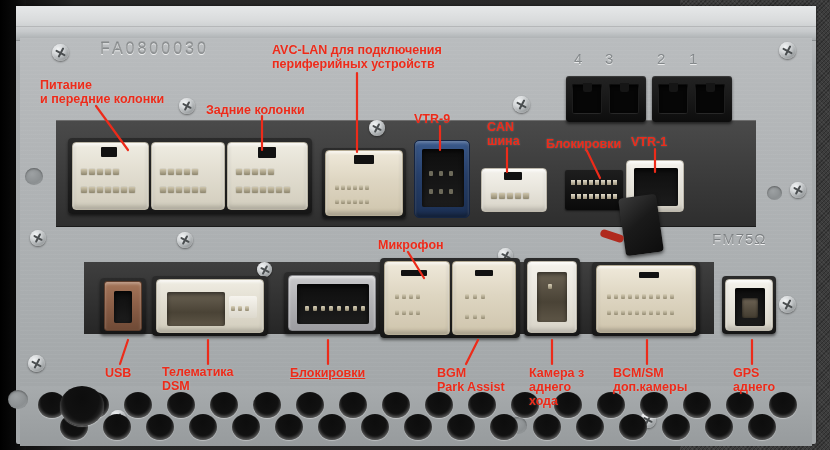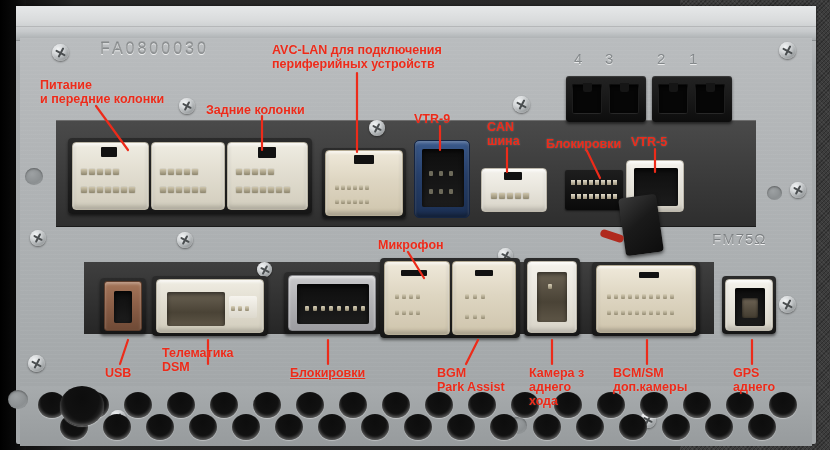--- a/index.html
+++ b/index.html
@@ -477,24 +477,24 @@
   <div id="labels">
       <div class="lbl" style="left: 40px; top: 78px;">Питание
 и передние колонки</div>
       <div class="lbl" style="left: 206px; top: 103px;">Задние колонки</div>
       <div class="lbl" style="left: 272px; top: 43px;">AVC-LAN для подключения
 периферийных устройств</div>
       <div class="lbl" style="left: 414px; top: 112px;">VTR-9</div>
       <div class="lbl" style="left: 487px; top: 120px;">CAN
 шина</div>
       <div class="lbl" style="left: 546px; top: 137px;">Блокировки</div>
-      <div class="lbl" style="left: 631px; top: 135px;">VTR-5</div>
+      <div class="lbl" style="left: 631px; top: 135px;">VTR-1</div>
       <div class="lbl" style="left: 378px; top: 238px;">Микрофон</div>
       <div class="lbl" style="left: 105px; top: 366px;">USB</div>
-      <div class="lbl" style="left: 162px; top: 346px;">Телематика
+      <div class="lbl" style="left: 162px; top: 365px;">Телематика
 DSM</div>
       <div class="lbl" style="left: 290px; top: 366px; text-decoration: underline;">Блокировки</div>
       <div class="lbl" style="left: 437px; top: 366px;">BGM
 Park Assist</div>
       <div class="lbl" style="left: 529px; top: 366px;">Камера з
 аднего
 хода</div>
       <div class="lbl" style="left: 613px; top: 366px;">BCM/SM
 доп.камеры</div>
       <div class="lbl" style="left: 733px; top: 366px;">GPS

